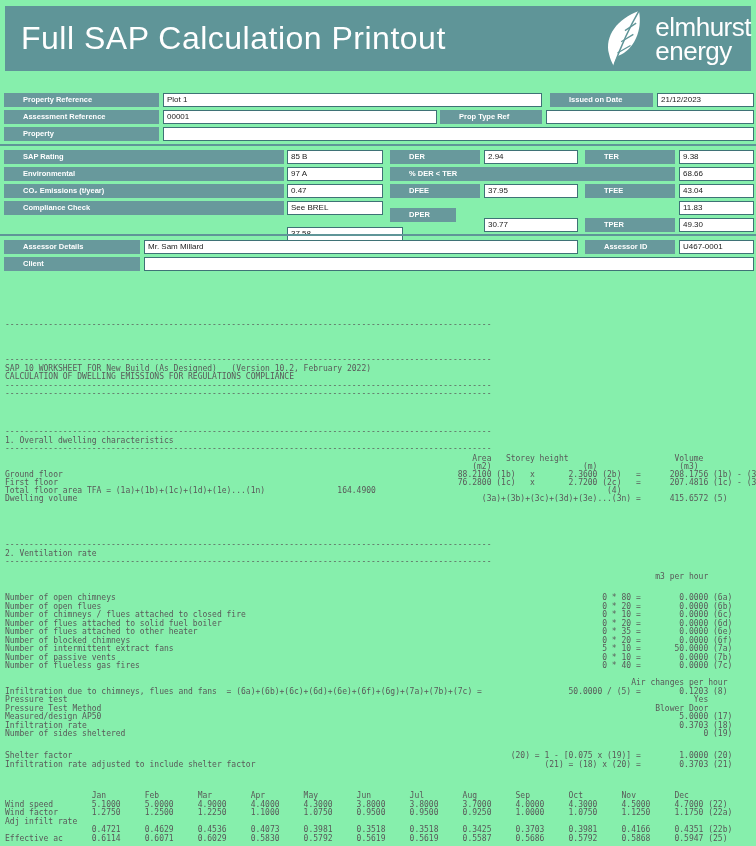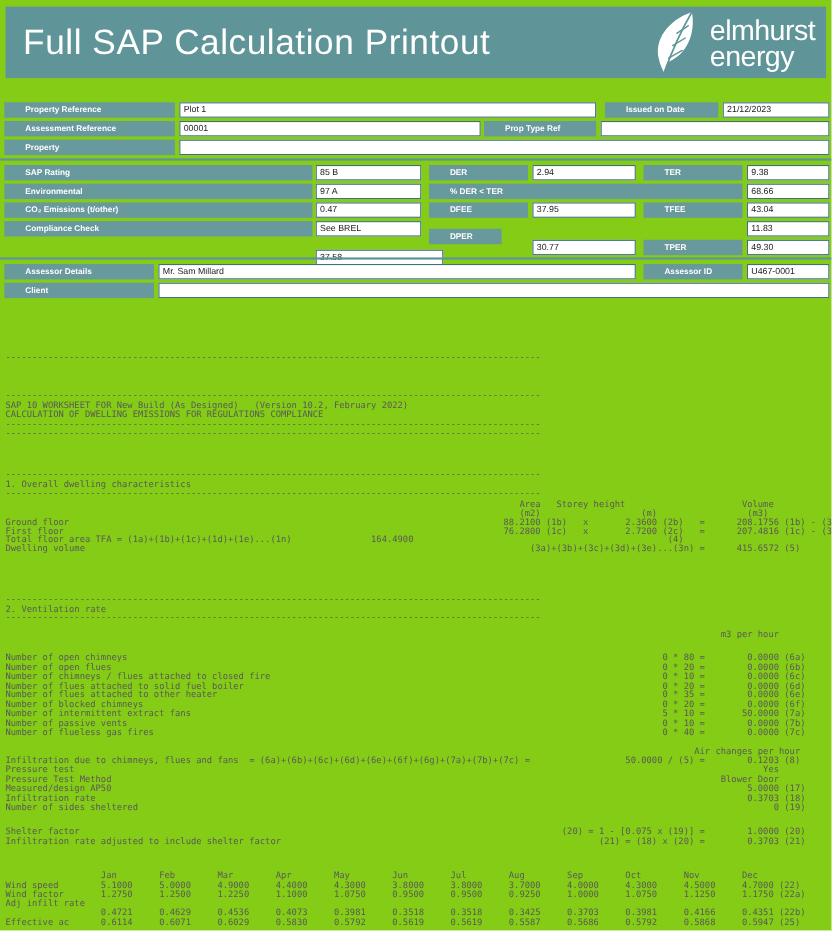--- a/index.html
+++ b/index.html
@@ -1,26 +1,26 @@
 <!DOCTYPE html>
 <html style="--teal: #5f9598; --label-teal: #68999c; --border: #3f7276; --mono-ink: #595959; --value-ink: #222222;"><head>
 <meta charset="utf-8">
 <style>
   :root{
     --teal:#5f9598; --label-teal:#68999c; --border:#3f7276;
     --mono-ink:#595959; --value-ink:#222222;
   }
   html,body{margin:0;padding:0;background:#fff;}
-  .page{position:relative;width:756px;height:846px;overflow:hidden;background:#84cc16;
+  .page{position:relative;width:756px;height:846px;overflow:hidden;background:#86efac;
         font-family:"Liberation Sans",sans-serif;}
   .banner{position:absolute;left:5px;top:6px;width:746px;height:65px;background:var(--teal);
           display:flex;align-items:center;}
   .banner-title{flex:1;padding-left:16px;color:#fff;font-size:32px;letter-spacing:0.5px;
                 white-space:nowrap;}
-  .brand{display:flex;align-items:center;gap:9px;padding-right:10px;}
+  .brand{display:flex;align-items:center;gap:9px;}
   .brand-text{color:#fff;font-size:26px;line-height:24px;letter-spacing:-0.5px;}
   .hrule{position:absolute;left:0;width:756px;height:2px;background:var(--teal);}
   .lbl{position:absolute;height:14px;background:var(--label-teal);color:#fff;
        font-size:7.5px;font-weight:bold;line-height:14px;padding-left:19px;box-sizing:border-box;
        white-space:nowrap;overflow:hidden;}
   .val{position:absolute;height:14px;background:#fff;border:1px solid var(--border);
        color:var(--value-ink);font-size:8px;line-height:12px;padding-left:3px;box-sizing:border-box;
        white-space:nowrap;overflow:hidden;}
   .worksheet{position:absolute;left:0;top:0;width:756px;height:846px;}
   .mono-block{position:absolute;left:5px;white-space:pre;
@@ -66,21 +66,21 @@
   <div class="lbl" style="top:150px;left:390px;width:90px">DER</div>
   <div class="val" style="top:150px;left:484px;width:94px">2.94</div>
   <div class="lbl" style="top:150px;left:585px;width:90px">TER</div>
   <div class="val" style="top:150px;left:679px;width:75px">9.38</div>
 
   <div class="lbl" style="top:167px;left:4px;width:280px">Environmental</div>
   <div class="val" style="top:167px;left:287px;width:96px">97 A</div>
   <div class="lbl" style="top:167px;left:390px;width:285px">% DER &lt; TER</div>
   <div class="val" style="top:167px;left:679px;width:75px">68.66</div>
 
-  <div class="lbl" style="top:184px;left:4px;width:280px">CO₂ Emissions (t/other)</div>
+  <div class="lbl" style="top:184px;left:4px;width:280px">CO₂ Emissions (t/year)</div>
   <div class="val" style="top:184px;left:287px;width:96px">0.47</div>
   <div class="lbl" style="top:184px;left:390px;width:90px">DFEE</div>
   <div class="val" style="top:184px;left:484px;width:94px">37.95</div>
   <div class="lbl" style="top:184px;left:585px;width:90px">TFEE</div>
   <div class="val" style="top:184px;left:679px;width:75px">43.04</div>
 
   <div class="lbl" style="top:201px;left:4px;width:280px">Compliance Check</div>
   <div class="val" style="top:201px;left:287px;width:96px">See BREL</div>
   <div class="val" style="top:201px;left:679px;width:75px">11.83</div>
 

